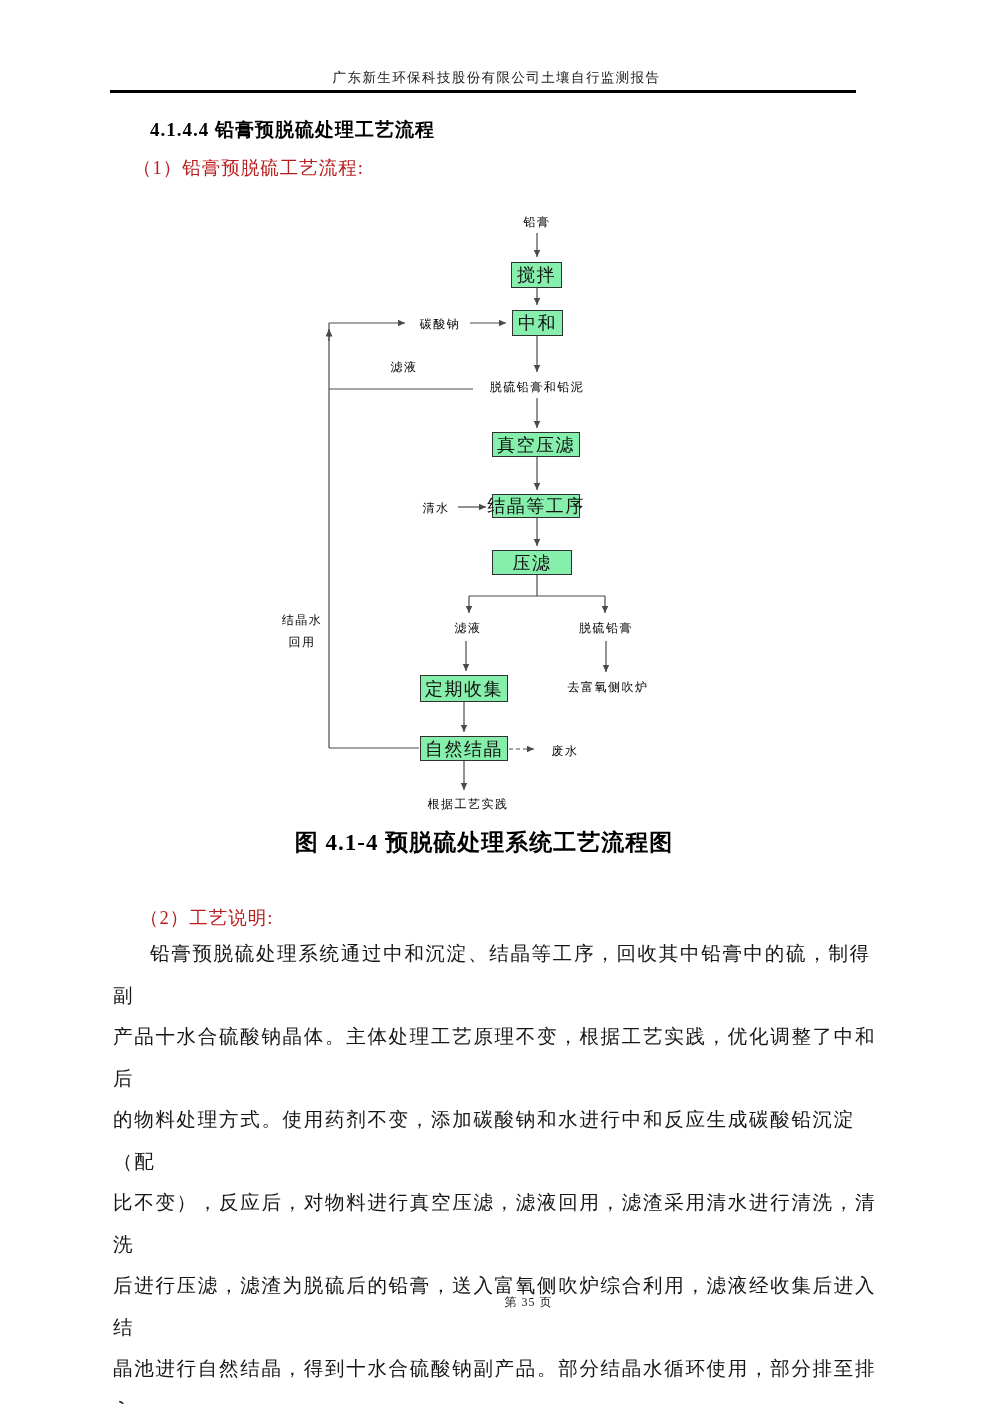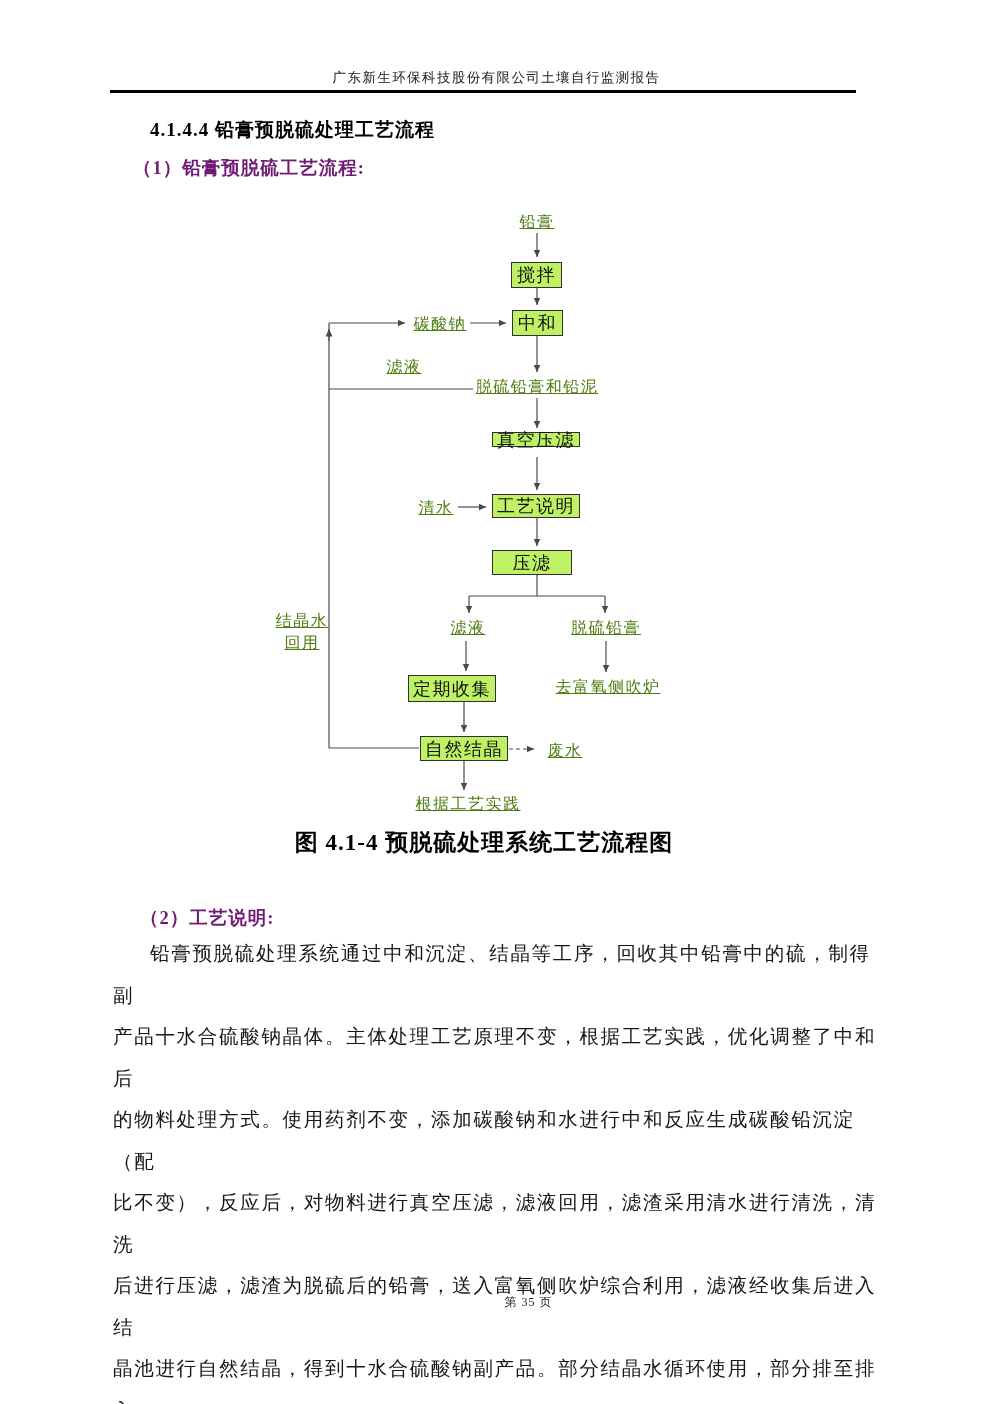--- a/index.html
+++ b/index.html
@@ -19,43 +19,42 @@
     font-size:13.5px;letter-spacing:1.4px;color:#1a1a1a;
   }
   .header-rule{
     top:90px;left:110px;width:746px;height:3px;background:#000;
   }
   .heading{
     top:117px;left:150px;
     font-size:19px;font-weight:bold;letter-spacing:1px;color:#000;
   }
   .sub-item{
-    font-size:18.5px;letter-spacing:1px;color:#701a75;font-weight:bold;
+    font-size:18.5px;letter-spacing:1px;color:#b91c1c;
   }
   .sub1{top:155px;left:133px;}
   .sub2{top:905px;left:140px;}
   .flowchart{
     top:200px;left:0;width:993px;height:625px;
   }
   .flowchart svg{position:absolute;top:0;left:0;}
   .fbox{
     position:absolute;
     border:1.4px solid #303030;
-    background:#bef264;
+    background:#86efac;
     display:flex;align-items:center;justify-content:center;
     font-size:18px;letter-spacing:1.5px;color:#111;
     box-sizing:border-box;white-space:nowrap;
   }
   .flabel{
     position:absolute;
     transform:translateX(-50%);
     white-space:nowrap;
-    font-size:16px;letter-spacing:1.5px;color:#4d7c0f;
+    font-size:12px;letter-spacing:1.5px;color:#000000;
     line-height:20px;
-    text-decoration:underline;
   }
   .flabel.multiline{white-space:pre-line;text-align:center;line-height:21.5px;}
   .figure-caption{
     top:827px;left:100px;width:768px;
     text-align:center;
     font-size:23px;font-weight:bold;letter-spacing:1px;color:#000;
   }
   .paragraph{
     top:933px;left:113px;width:772px;
     font-size:19.5px;line-height:41.5px;letter-spacing:1.7px;
@@ -128,24 +127,24 @@
     <div class="flabel" style="left:468px;top:418px;">滤液</div>
     <div class="flabel" style="left:606px;top:418px;">脱硫铅膏</div>
     <div class="flabel" style="left:608px;top:477px;">去富氧侧吹炉</div>
     <div class="flabel" style="left:565px;top:541px;">废水</div>
     <div class="flabel" style="left:468px;top:594px;">根据工艺实践</div>
     <div class="flabel multiline" style="left:275px;top:410px;margin-left:27px;">结晶水
 回用</div>
 
     <div class="fbox" style="left:511px;top:62px;width:51px;height:26px;">搅拌</div>
     <div class="fbox" style="left:512px;top:110px;width:51px;height:26px;">中和</div>
-    <div class="fbox" style="left:492px;top:232px;width:88px;height:15px;">真空压滤</div>
-    <div class="fbox" style="left:492px;top:294px;width:88px;height:24px;">工艺说明</div>
+    <div class="fbox" style="left:492px;top:232px;width:88px;height:25px;">真空压滤</div>
+    <div class="fbox" style="left:492px;top:294px;width:88px;height:24px;">结晶等工序</div>
     <div class="fbox" style="left:492px;top:350px;width:80px;height:25px;">压滤</div>
-    <div class="fbox" style="left:408px;top:475px;width:88px;height:27px;">定期收集</div>
+    <div class="fbox" style="left:420px;top:475px;width:88px;height:27px;">定期收集</div>
     <div class="fbox" style="left:420px;top:536px;width:88px;height:25px;">自然结晶</div>
   </div>
 
   <div class="abs figure-caption">图 4.1-4 预脱硫处理系统工艺流程图</div>
 
   <div class="abs sub-item sub2">（2）工艺说明:</div>
 
   <div class="abs paragraph">铅膏预脱硫处理系统通过中和沉淀、结晶等工序，回收其中铅膏中的硫，制得副
 产品十水合硫酸钠晶体。主体处理工艺原理不变，根据工艺实践，优化调整了中和后
 的物料处理方式。使用药剂不变，添加碳酸钠和水进行中和反应生成碳酸铅沉淀（配

